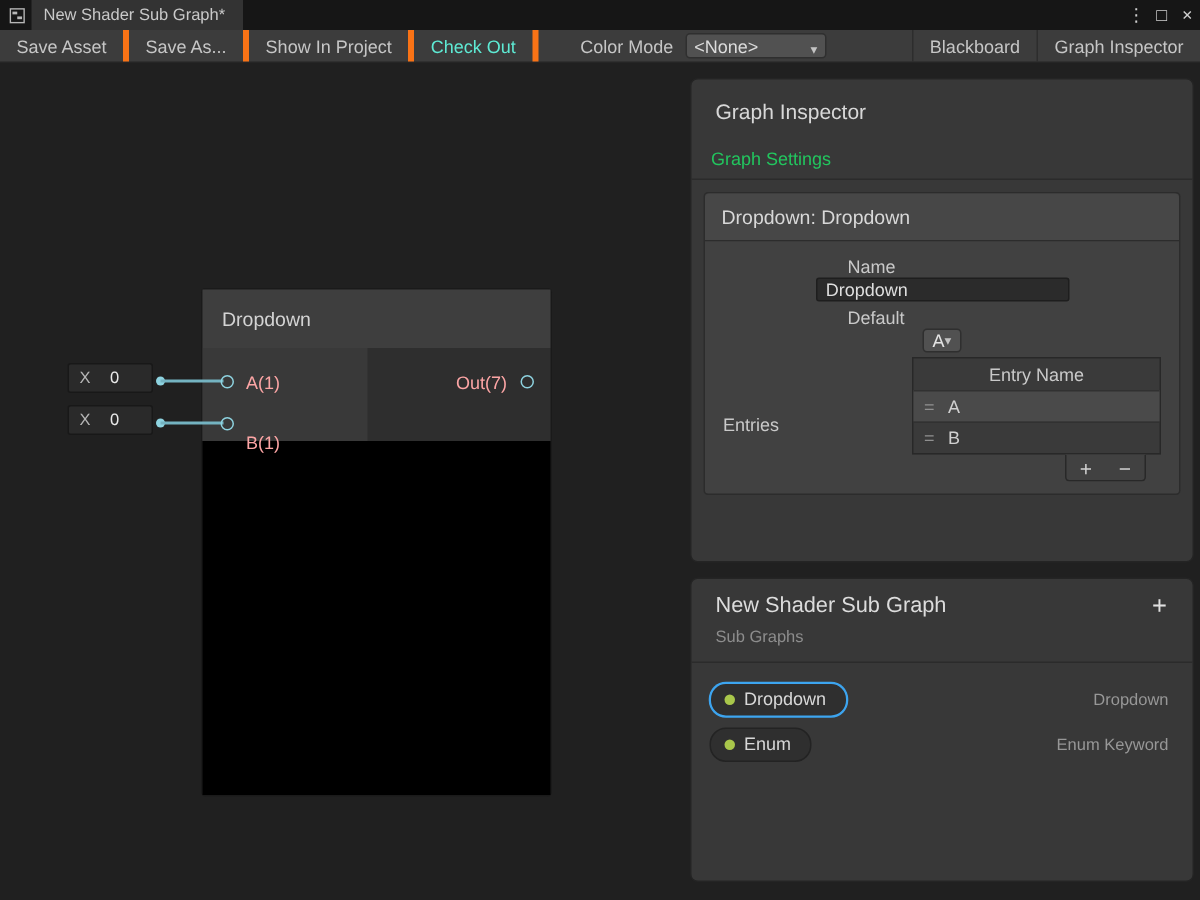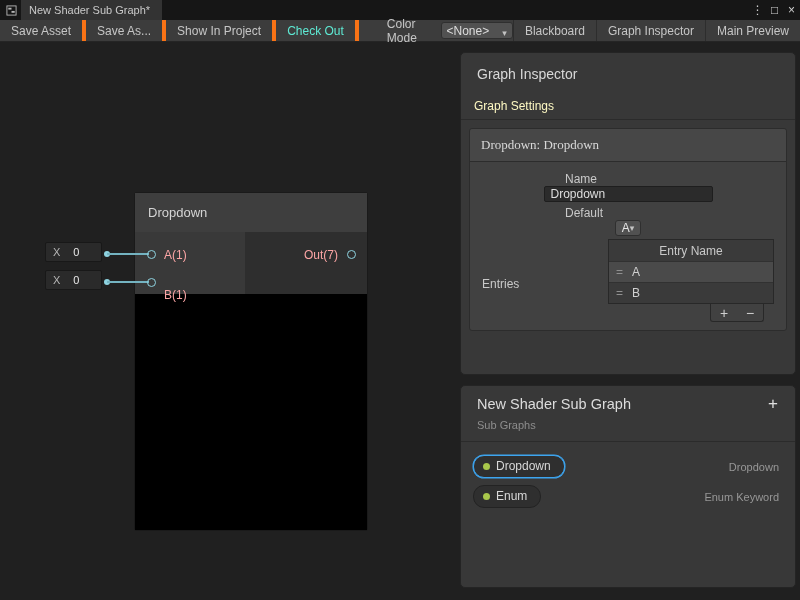--- a/index.html
+++ b/index.html
@@ -37,25 +37,25 @@
   .edge-dot { position:absolute; width:6px; height:6px; border-radius:50%; background:#8ed3e0; }
   .vec-field { position:absolute; width:57px; height:20px; background:#2a2a2a; border:1px solid #181818; border-radius:2px; display:flex; align-items:center; font-size:11px; }
   .vec-axis { color:#b5b5b5; margin-left:7px; }
   .vec-value { color:#e9e9e9; margin-left:13px; }
 
   
   .panel { position:absolute; background:#383838; border:1px solid #242424; border-radius:5px; }
   .inspector { left:460px; top:52px; width:336px; height:323px; }
   .insp-header { padding:13px 16px 12px; font-size:14px; color:#d8d8d8; }
   .tabs { display:flex; border-bottom:1px solid #2b2b2b; }
-  .tab { padding:5px 13px 6px; font-size:12px; color:#fef9c3; position:relative; }
+  .tab { padding:5px 13px 6px; font-size:12px; color:#22c55e; position:relative; }
   .tab.active { color:#ececec; }
   .tab.active::after { content:""; position:absolute; left:0; right:0; bottom:-1px; height:2px; background:#3e85c7; }
   .section { margin:8px; background:#414141; border:1px solid #2c2c2c; border-radius:3px; padding-bottom:8px; }
-  .section-header { padding:8px 11px; font-size:13px; color:#d8d8d8; background:#474747; border-bottom:1px solid #2c2c2c; border-radius:3px 3px 0 0; margin-bottom:8px;font-family:Liberation Serif, serif; }
+  .section-header { padding:8px 11px; font-size:13px; color:#d8d8d8; background:#474747; border-bottom:1px solid #2c2c2c; border-radius:3px 3px 0 0; margin-bottom:8px; }
   .prop-row { display:flex; align-items:center; padding:2px 12px; min-height:23px; font-size:12px; color:#c9c9c9;flex-direction:column; }
   .prop-label { width:126px; flex:none; }
   .prop-input { flex:1; height:19px; background:#2b2b2b; border:1px solid #1e1e1e; border-radius:2px; color:#dedede; font-size:12px; padding:0 6px; font-family:"Liberation Sans", sans-serif; }
   .prop-dropdown { flex:1; height:19px; background:#515151; border:1px solid #2f2f2f; border-radius:3px; color:#e4e4e4; font-size:12px; padding:0 6px; display:flex; align-items:center; justify-content:space-between; }
   .entries-row { display:flex; padding:1px 12px 0; font-size:12px; color:#c9c9c9; }
   .entries-label { width:126px; flex:none; padding-top:38px; }
   .entries-list { flex:1; background:#3a3a3a; border:1px solid #282828; }
   .list-row { height:21px; display:flex; align-items:center; padding:0 7px; font-size:12px; color:#d0d0d0; }
   .list-row + .list-row { border-top:1px solid #313131; }
   .list-header { justify-content:center; color:#c9c9c9; }
@@ -107,21 +107,20 @@
     <div class="tb-btn">Show In Project</div>
     <div class="tb-btn disabled">Check Out</div>
     <div class="tb-colormode">Color Mode</div>
     <div class="tb-dropdown">
       <span>&lt;None&gt;</span>
       <span class="dd-arrow">▾</span>
     </div>
     <div class="tb-right">
       <div class="tb-btn">Blackboard</div>
       <div class="tb-btn">Graph Inspector</div>
-      <div class="tb-btn">Main Preview</div>
     </div>
   </div>
 
   <div class="node">
     <div class="node-header">Dropdown</div>
     <div class="node-ports">
       <div class="node-inputs-bg"></div>
     </div>
     <div class="node-preview"></div>
   </div>

